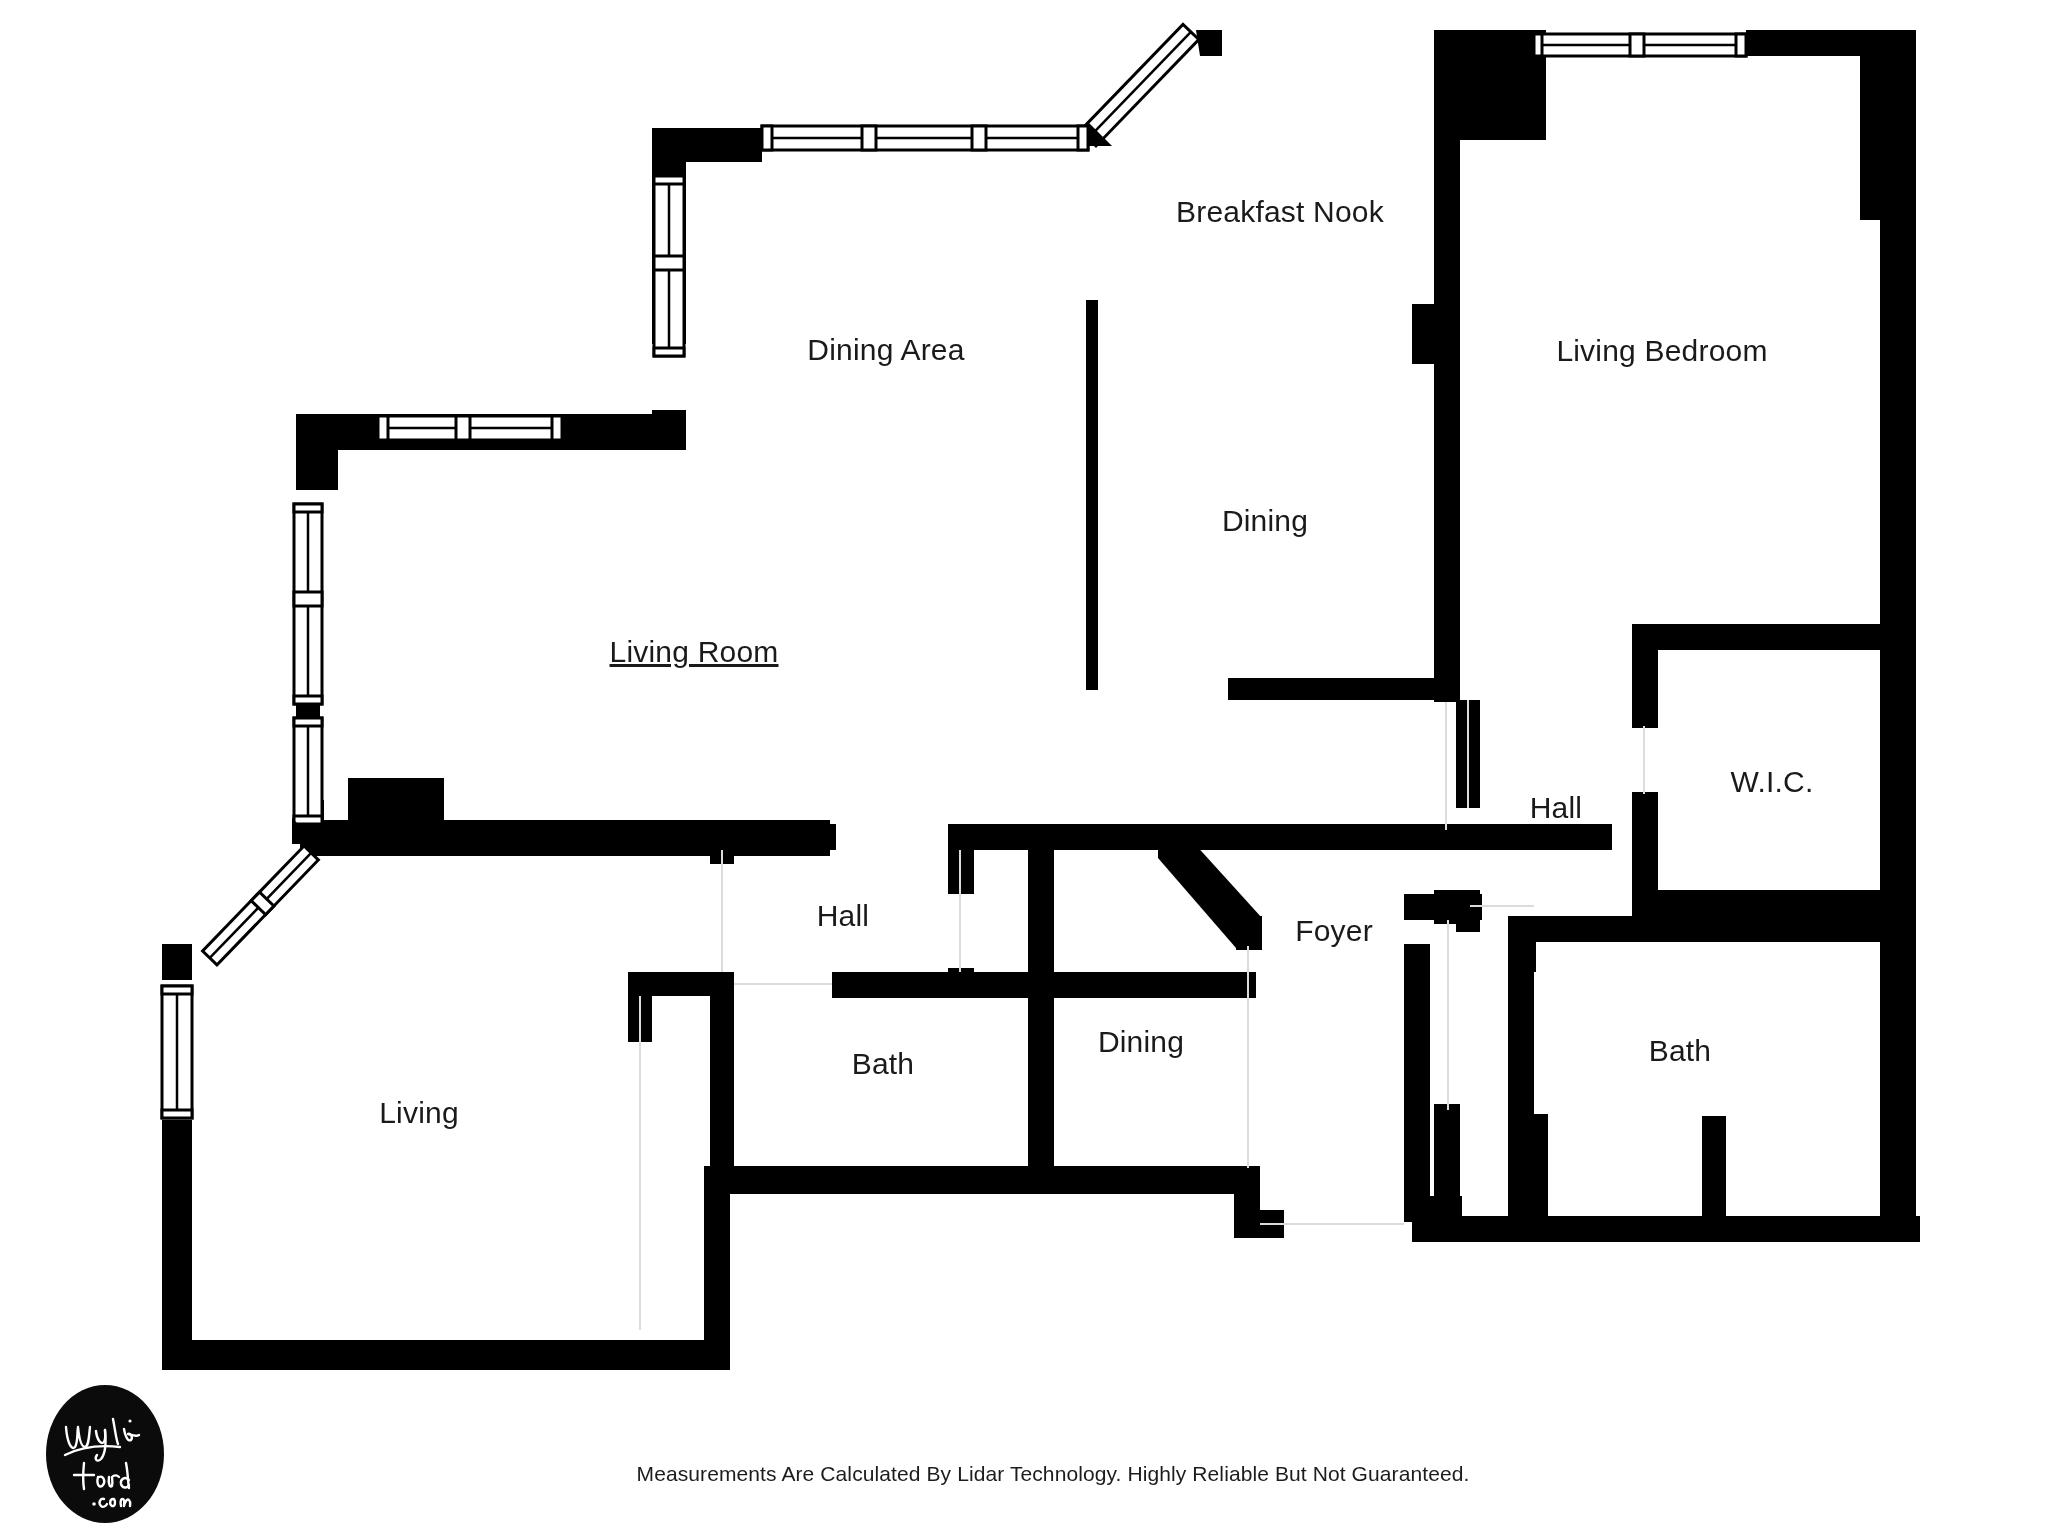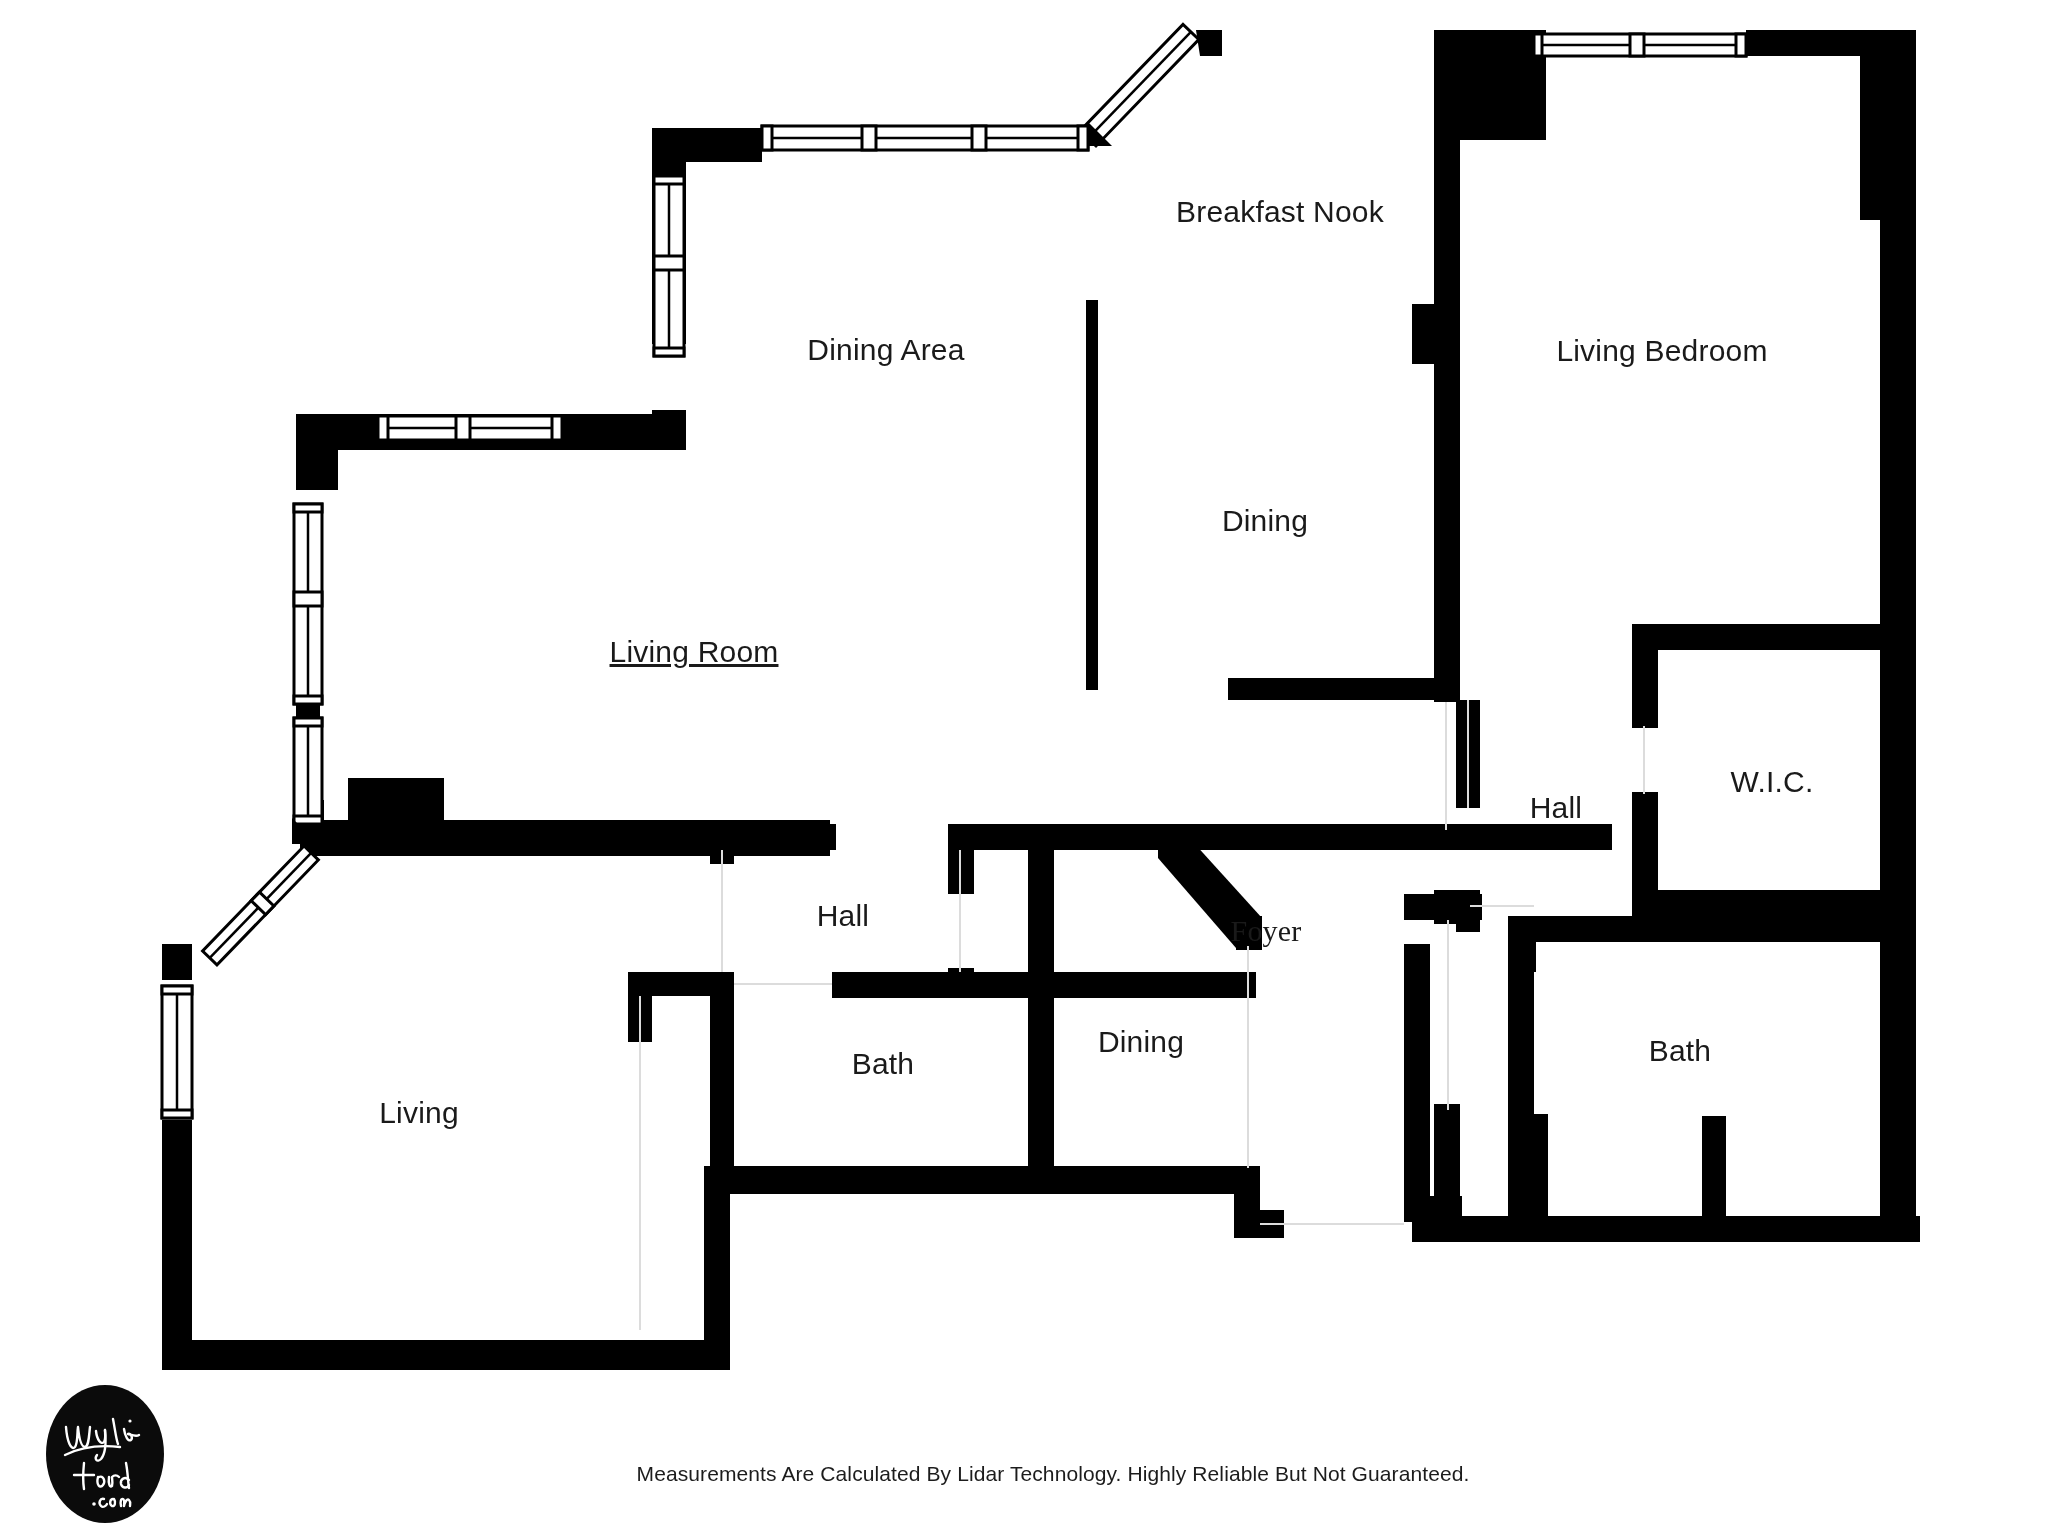--- a/index.html
+++ b/index.html
@@ -267,21 +267,21 @@
   </svg>
 
   <div class="room-label" style="left:1280px; top:212px;">Breakfast Nook</div>
   <div class="room-label" style="left:886px;  top:318px;margin-top:32px;">Dining Area</div>
   <div class="room-label" style="left:1662px; top:351px;">Living Bedroom</div>
   <div class="room-label" style="left:1265px; top:521px;">Dining</div>
   <div class="room-label" style="left:694px;  top:652px;text-decoration:underline;">Living Room</div>
   <div class="room-label" style="left:1772px; top:782px;">W.I.C.</div>
   <div class="room-label" style="left:1556px; top:808px;">Hall</div>
   <div class="room-label" style="left:843px;  top:916px;">Hall</div>
-  <div class="room-label" style="left:1266px; top:931px;font-family:Liberation Serif, serif;">Foyer</div>
+  <div class="room-label" style="left:1334px; top:931px;">Foyer</div>
   <div class="room-label" style="left:1141px; top:1042px;">Dining</div>
   <div class="room-label" style="left:883px;  top:1064px;">Bath</div>
   <div class="room-label" style="left:1680px; top:1051px;">Bath</div>
   <div class="room-label" style="left:419px;  top:1113px;">Living</div>
 
   <div id="brand-logo">
     <div class="logo-disc"></div>
     <svg width="118" height="138" viewBox="0 0 118 138">
       <g fill="none" stroke="#ffffff" stroke-width="2.4" stroke-linecap="round" stroke-linejoin="round">
 

